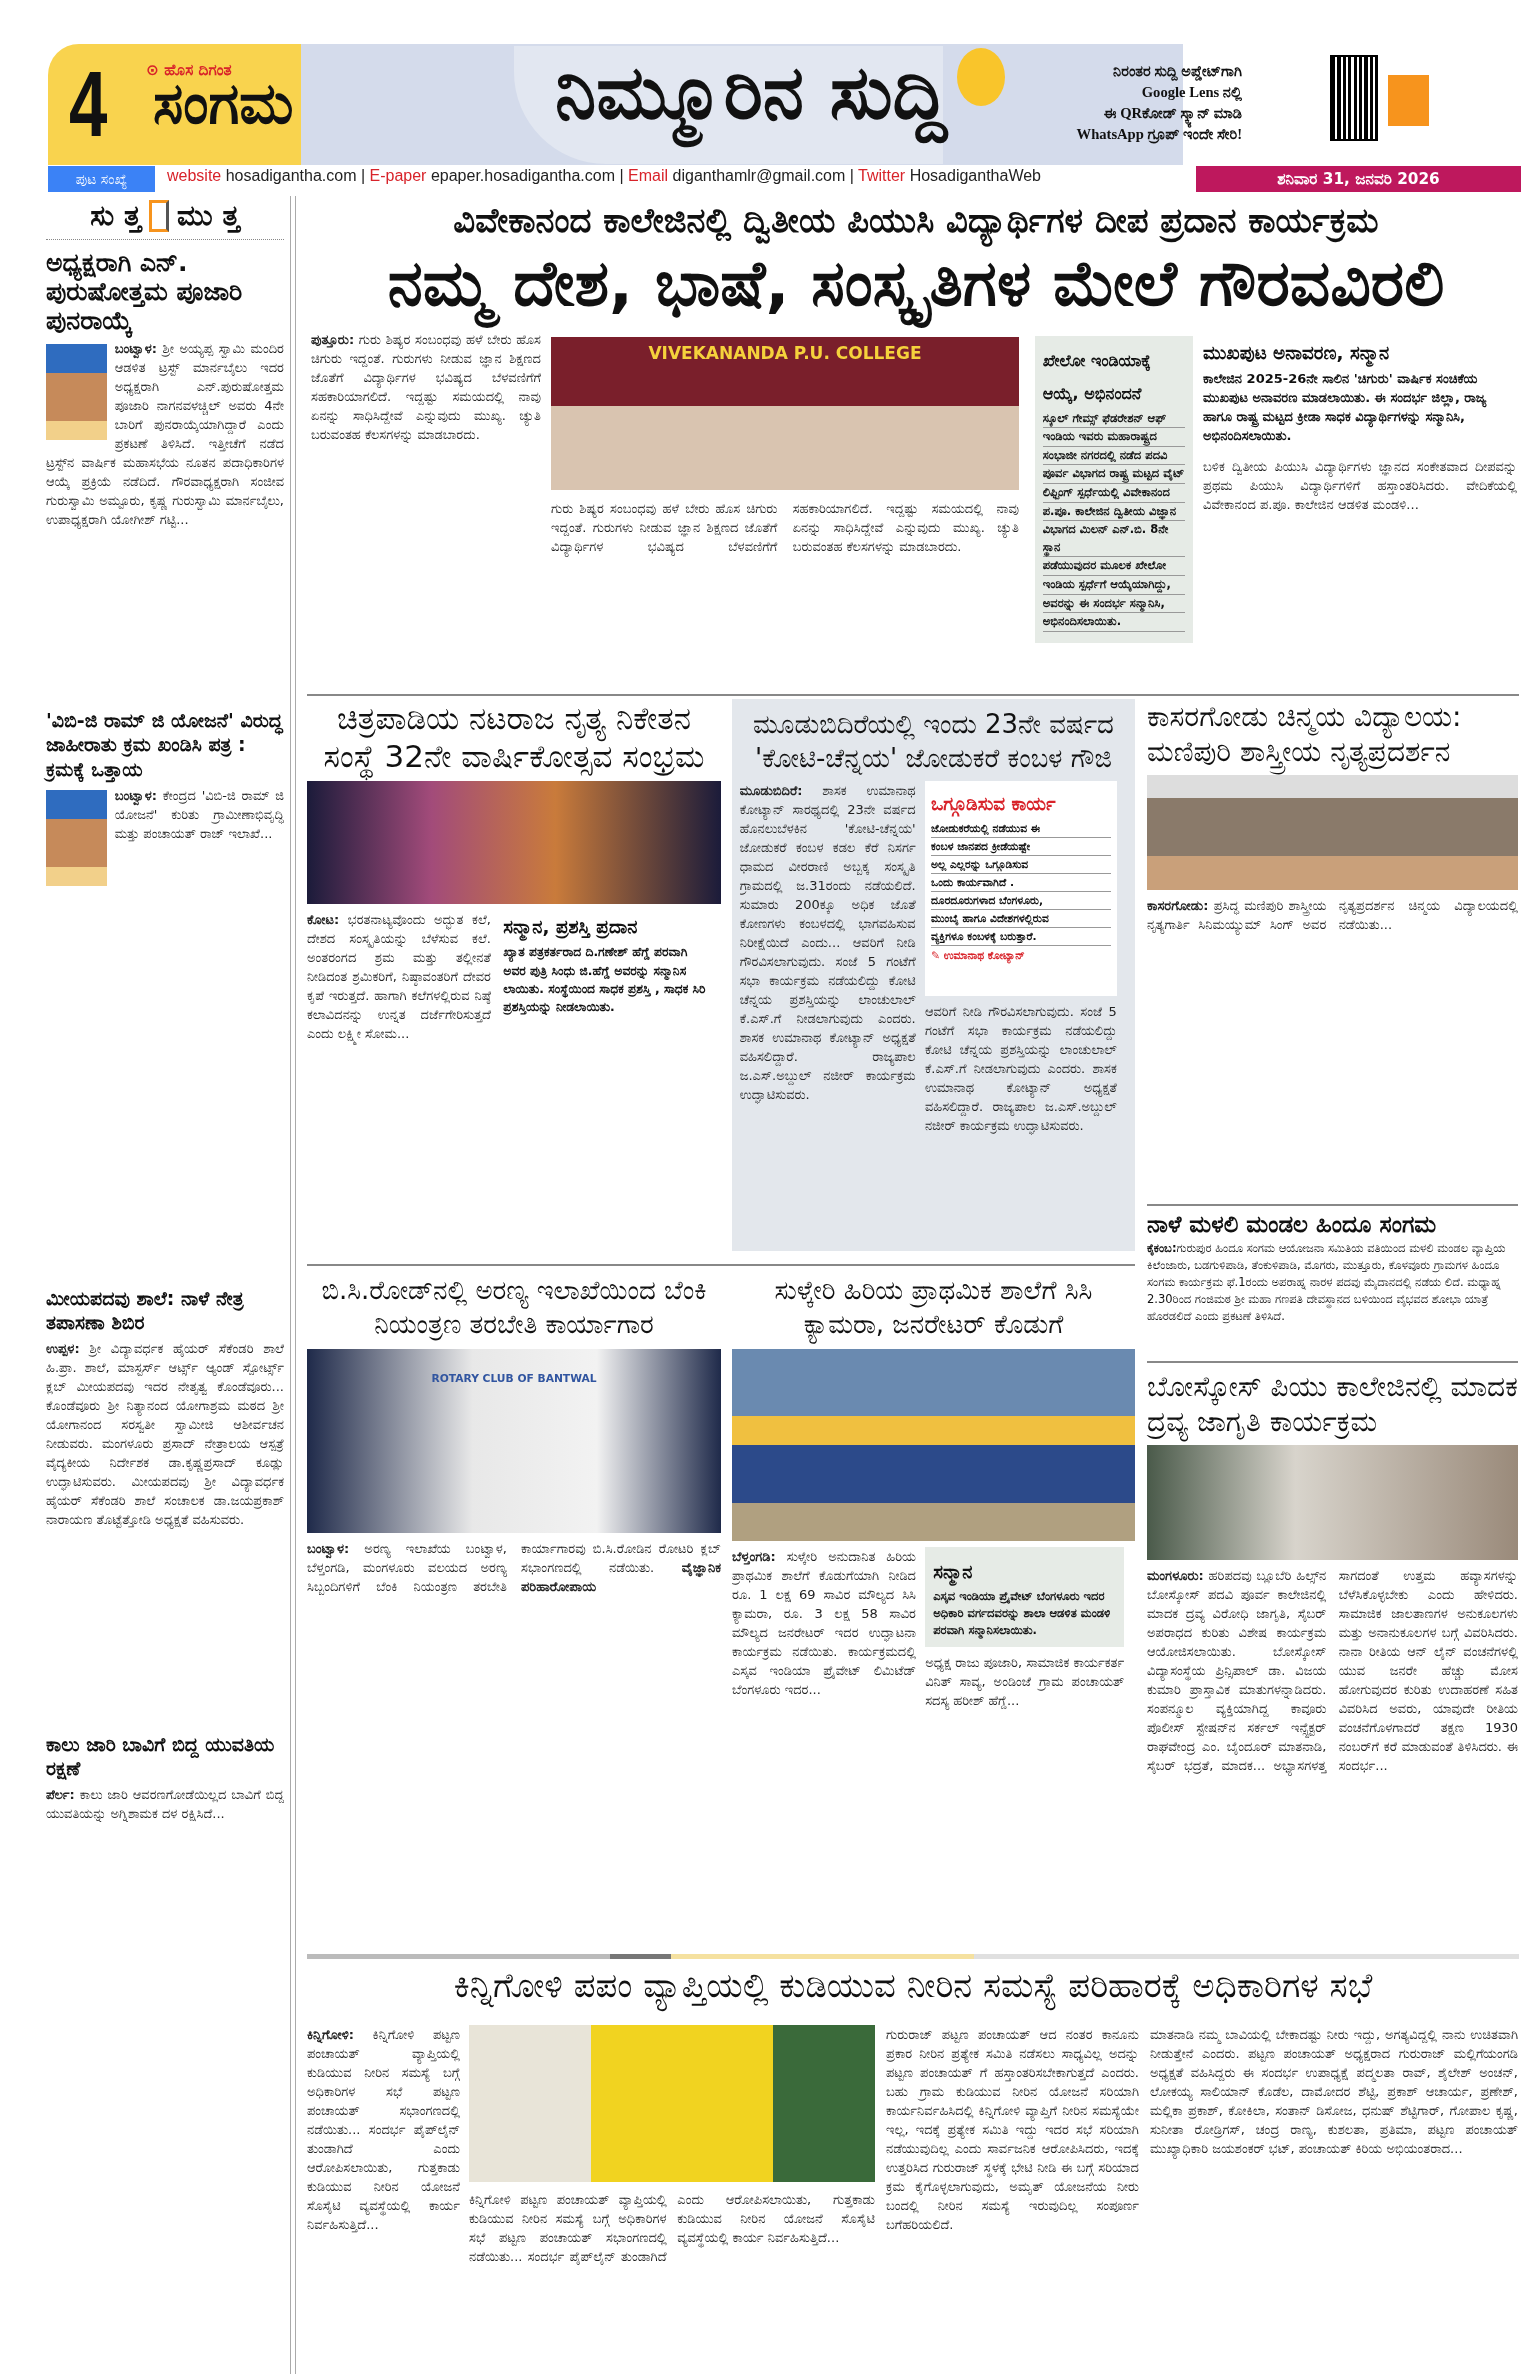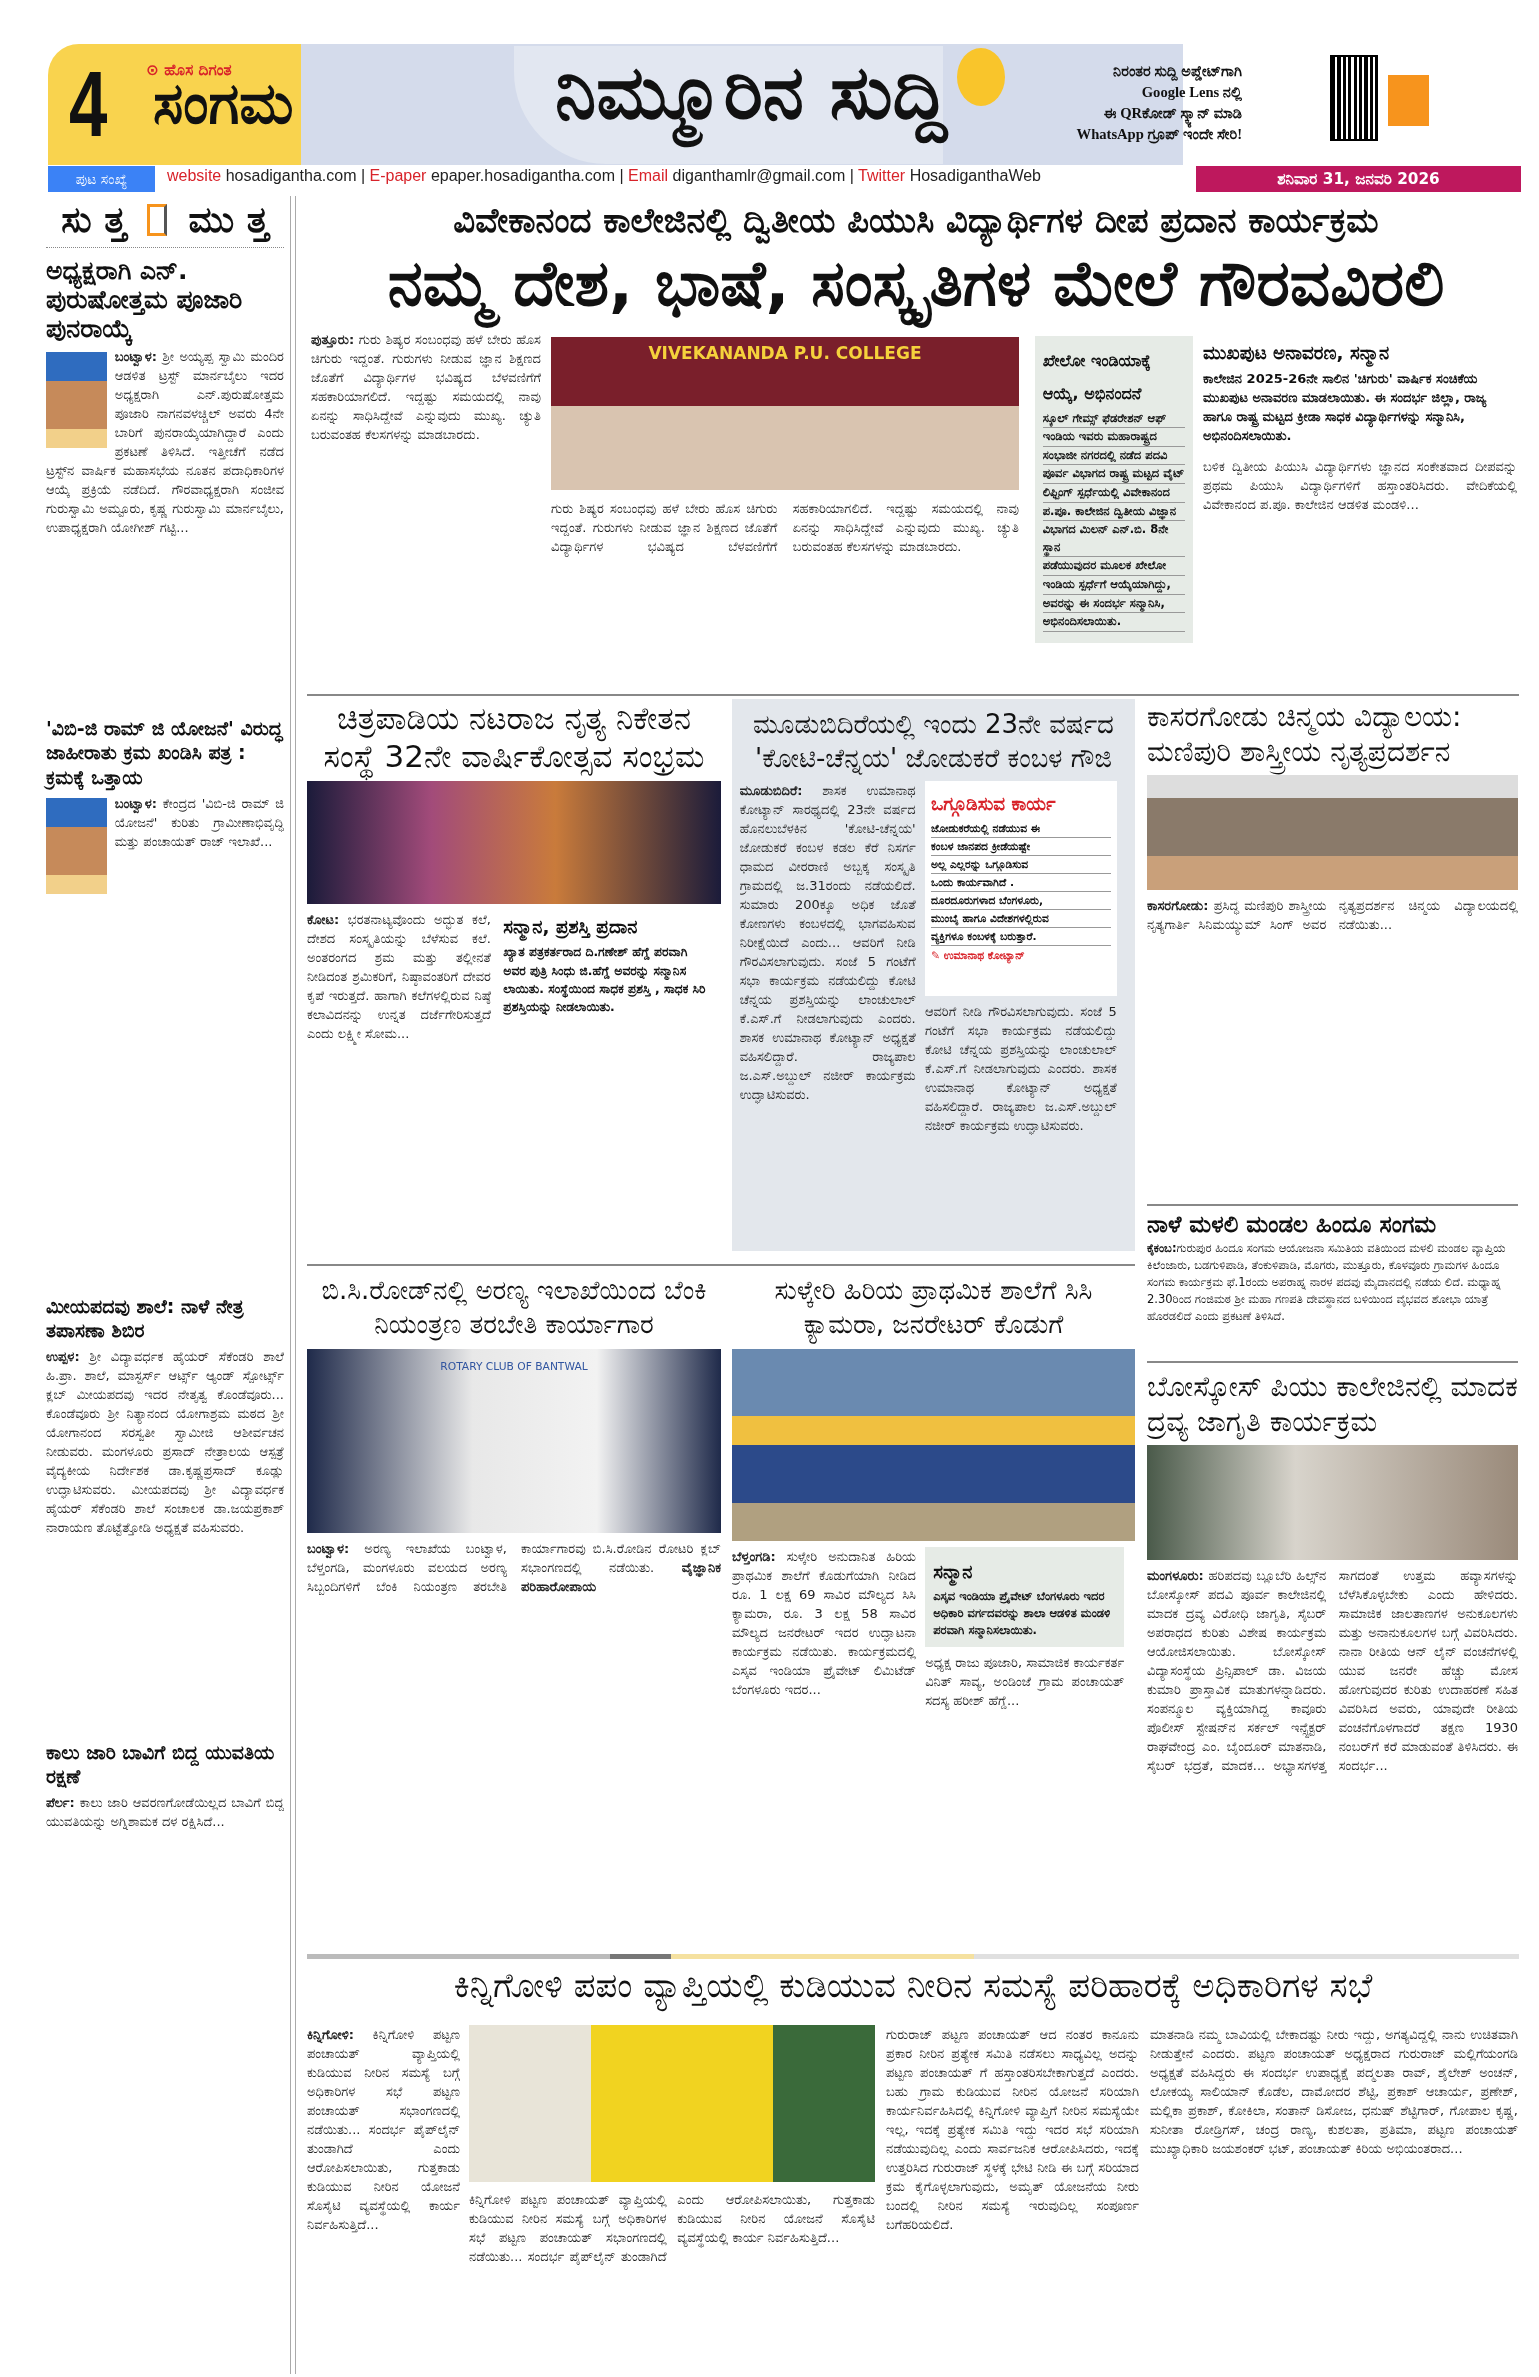--- a/index.html
+++ b/index.html
@@ -14,21 +14,21 @@
 .sect{left:153px;top:75px;font-size:57px;font-weight:bold;line-height:1}
 .main-title{left:555px;top:55px;font-size:74px;font-weight:bold;font-family:"DejaVu Serif",serif;line-height:1}
 .qr-text{left:1012px;top:61px;width:230px;text-align:right;font-family:"Liberation Serif",serif;font-size:14.6px;line-height:21px;font-weight:bold}
 .qr{left:1330px;top:55px;width:48px;height:86px;background:repeating-linear-gradient(90deg,#000 0 3.1px,#fff 3.1px 5.4px),#000;border:2.3px solid #000}
 .qr-orange{left:1388px;top:75px;width:41px;height:51px;background:#f7941d}
 .pill{left:48px;top:166px;width:107px;height:26px;background:#3b82f6;color:#fff;font-size:14px;display:flex;align-items:center;justify-content:center}
 .links{left:167px;top:167px;font-family:"Liberation Sans",sans-serif;font-size:16px;color:#222;white-space:nowrap}
 .links .r{color:#d8232a}
 .datebar{left:1196px;top:166px;width:325px;height:26px;background:#be185d;color:#fff;font-size:15.3px;display:flex;align-items:center;justify-content:center;font-weight:bold}
 .sidebar{left:46px;top:199px;width:238px}
-.sidebar .logo{font-size:36px;font-weight:bold;display:flex;align-items:center;gap:21px;justify-content:center;border-bottom:1.5px dotted #888;padding-bottom:6.1px}
+.sidebar .logo{font-size:28px;font-weight:bold;display:flex;align-items:center;gap:8px;justify-content:center;border-bottom:1.5px dotted #888;padding-bottom:6.1px}
 .sidebar .logo .box{width:20px;height:32px;border:3.1px solid #f7941d;border-right-color:#555}
 .sb-head{font-size:25px;font-weight:bold;line-height:29px;margin-top:7.7px}
 .sb-sub{font-size:19px;font-weight:bold;line-height:24.5px;margin-top:9.2px}
 .body{font-size:13px;line-height:19px;text-align:justify;color:#222}
 .body b{font-weight:bold}
 .photo{background:linear-gradient(135deg,#3a6ea5,#c98a4b);}
 .portrait{width:61px;height:96px;float:left;margin:4.6px 7.7px 4.6px 0;background:linear-gradient(180deg,#2f6cbf 0 30%,#c68a5a 30% 80%,#f2d08a 80%)}
 .main{left:307px;top:199px;width:1218px}
 .kicker{font-size:34px;font-weight:bold;text-align:center;line-height:43px}
 .hero{font-size:63px;font-weight:bold;text-align:center;line-height:77px;margin-top:3.1px}
@@ -193,21 +193,21 @@
   <div class="h3" style="font-size:23px;line-height:31px">ನಾಳೆ ಮಳಲಿ ಮಂಡಲ ಹಿಂದೂ ಸಂಗಮ</div>
   <div style="font-size:11.5px;line-height:17px"><b>ಕೈಕಂಬ:</b><span>ಗುರುಪುರ ಹಿಂದೂ ಸಂಗಮ ಆಯೋಜನಾ ಸಮಿತಿಯ ವತಿಯಿಂದ ಮಳಲಿ ಮಂಡಲ ವ್ಯಾಪ್ತಿಯ ಕಿಲೆಂಜಾರು, ಬಡಗುಳಿಪಾಡಿ, ತೆಂಕುಳಿಪಾಡಿ, ಮೊಗರು, ಮುತ್ತೂರು, ಕೊಳವೂರು ಗ್ರಾಮಗಳ ಹಿಂದೂ ಸಂಗಮ ಕಾರ್ಯಕ್ರಮ ಫೆ.1ರಂದು ಅಪರಾಹ್ನ ನಾರಳ ಪದವು ಮೈದಾನದಲ್ಲಿ ನಡೆಯ ಲಿದೆ. ಮಧ್ಯಾಹ್ನ 2.30ರಿಂದ ಗಂಜಿಮಠ ಶ್ರೀ ಮಹಾ ಗಣಪತಿ ದೇವಸ್ಥಾನದ ಬಳಿಯಿಂದ ವೈಭವದ ಶೋಭಾ ಯಾತ್ರೆ ಹೊರಡಲಿದೆ ಎಂದು ಪ್ರಕಟಣೆ ತಿಳಿಸಿದೆ.</span></div>
 </div>
 
 <div class="abs hr" style="left:307px;top:1264px;width:828px"></div>
 <div class="abs hr" style="left:1147px;top:1361px;width:371px"></div>
 
 <div class="abs" style="left:307px;top:1273px;width:414px">
   <div class="h2" style="text-align:center;font-size:26px;line-height:34px">ಬಿ.ಸಿ.ರೋಡ್‌ನಲ್ಲಿ ಅರಣ್ಯ ಇಲಾಖೆಯಿಂದ ಬೆಂಕಿ ನಿಯಂತ್ರಣ ತರಬೇತಿ ಕಾರ್ಯಾಗಾರ</div>
   <div class="photo" style="height:184px;margin-top:7.7px;background:linear-gradient(90deg,#1f2a4a,#e8e8e8 40%,#f2f2f2 70%,#1f2a4a)">
-    <div style="color:#3155a0;font-size:10.7px;text-align:center;padding-top:11px;font-weight:normal">ROTARY CLUB OF BANTWAL</div>
+    <div style="color:#3155a0;font-size:10.7px;text-align:center;padding-top:23px;font-weight:bold">ROTARY CLUB OF BANTWAL</div>
   </div>
   <div class="body" style="margin-top:6.1px;height:460px;overflow:hidden;column-count:2;column-gap:14px"><b>ಬಂಟ್ವಾಳ:</b> <span>ಅರಣ್ಯ ಇಲಾಖೆಯ ಬಂಟ್ವಾಳ, ಬೆಳ್ತಂಗಡಿ, ಮಂಗಳೂರು ವಲಯದ ಅರಣ್ಯ ಸಿಬ್ಬಂದಿಗಳಿಗೆ ಬೆಂಕಿ ನಿಯಂತ್ರಣ ತರಬೇತಿ ಕಾರ್ಯಾಗಾರವು ಬಿ.ಸಿ.ರೋಡಿನ ರೋಟರಿ ಕ್ಲಬ್ ಸಭಾಂಗಣದಲ್ಲಿ ನಡೆಯಿತು.</span> <b>ವೈಜ್ಞಾನಿಕ ಪರಿಹಾರೋಪಾಯ</b></div>
 </div>
 <div class="abs" style="left:732px;top:1273px;width:403px">
   <div class="h2" style="text-align:center;font-size:26px;line-height:34px">ಸುಳ್ಕೇರಿ ಹಿರಿಯ ಪ್ರಾಥಮಿಕ ಶಾಲೆಗೆ ಸಿಸಿ ಕ್ಯಾಮರಾ, ಜನರೇಟರ್ ಕೊಡುಗೆ</div>
   <div class="photo" style="height:192px;margin-top:7.7px;background:linear-gradient(180deg,#6a8ab0 0 35%,#f0c040 35% 50%,#2c4a8a 50% 80%,#b0a080 80%)"></div>
   <div style="display:flex;gap:9.2px;margin-top:6.1px">
     <div class="body" style="width:184px;height:429px;overflow:hidden"><b>ಬೆಳ್ತಂಗಡಿ:</b> <span>ಸುಳ್ಕೇರಿ ಅನುದಾನಿತ ಹಿರಿಯ ಪ್ರಾಥಮಿಕ ಶಾಲೆಗೆ ಕೊಡುಗೆಯಾಗಿ ನೀಡಿದ ರೂ. 1 ಲಕ್ಷ 69 ಸಾವಿರ ಮೌಲ್ಯದ ಸಿಸಿ ಕ್ಯಾಮರಾ, ರೂ. 3 ಲಕ್ಷ 58 ಸಾವಿರ ಮೌಲ್ಯದ ಜನರೇಟರ್ ಇದರ ಉದ್ಘಾಟನಾ ಕಾರ್ಯಕ್ರಮ ನಡೆಯಿತು. ಕಾರ್ಯಕ್ರಮದಲ್ಲಿ ಎಸ್ಕವ ಇಂಡಿಯಾ ಪ್ರೈವೇಟ್ ಲಿಮಿಟೆಡ್ ಬೆಂಗಳೂರು ಇದರ...</span></div>
     <div style="width:199px">
       <div class="box-grey" style="padding:8px">

